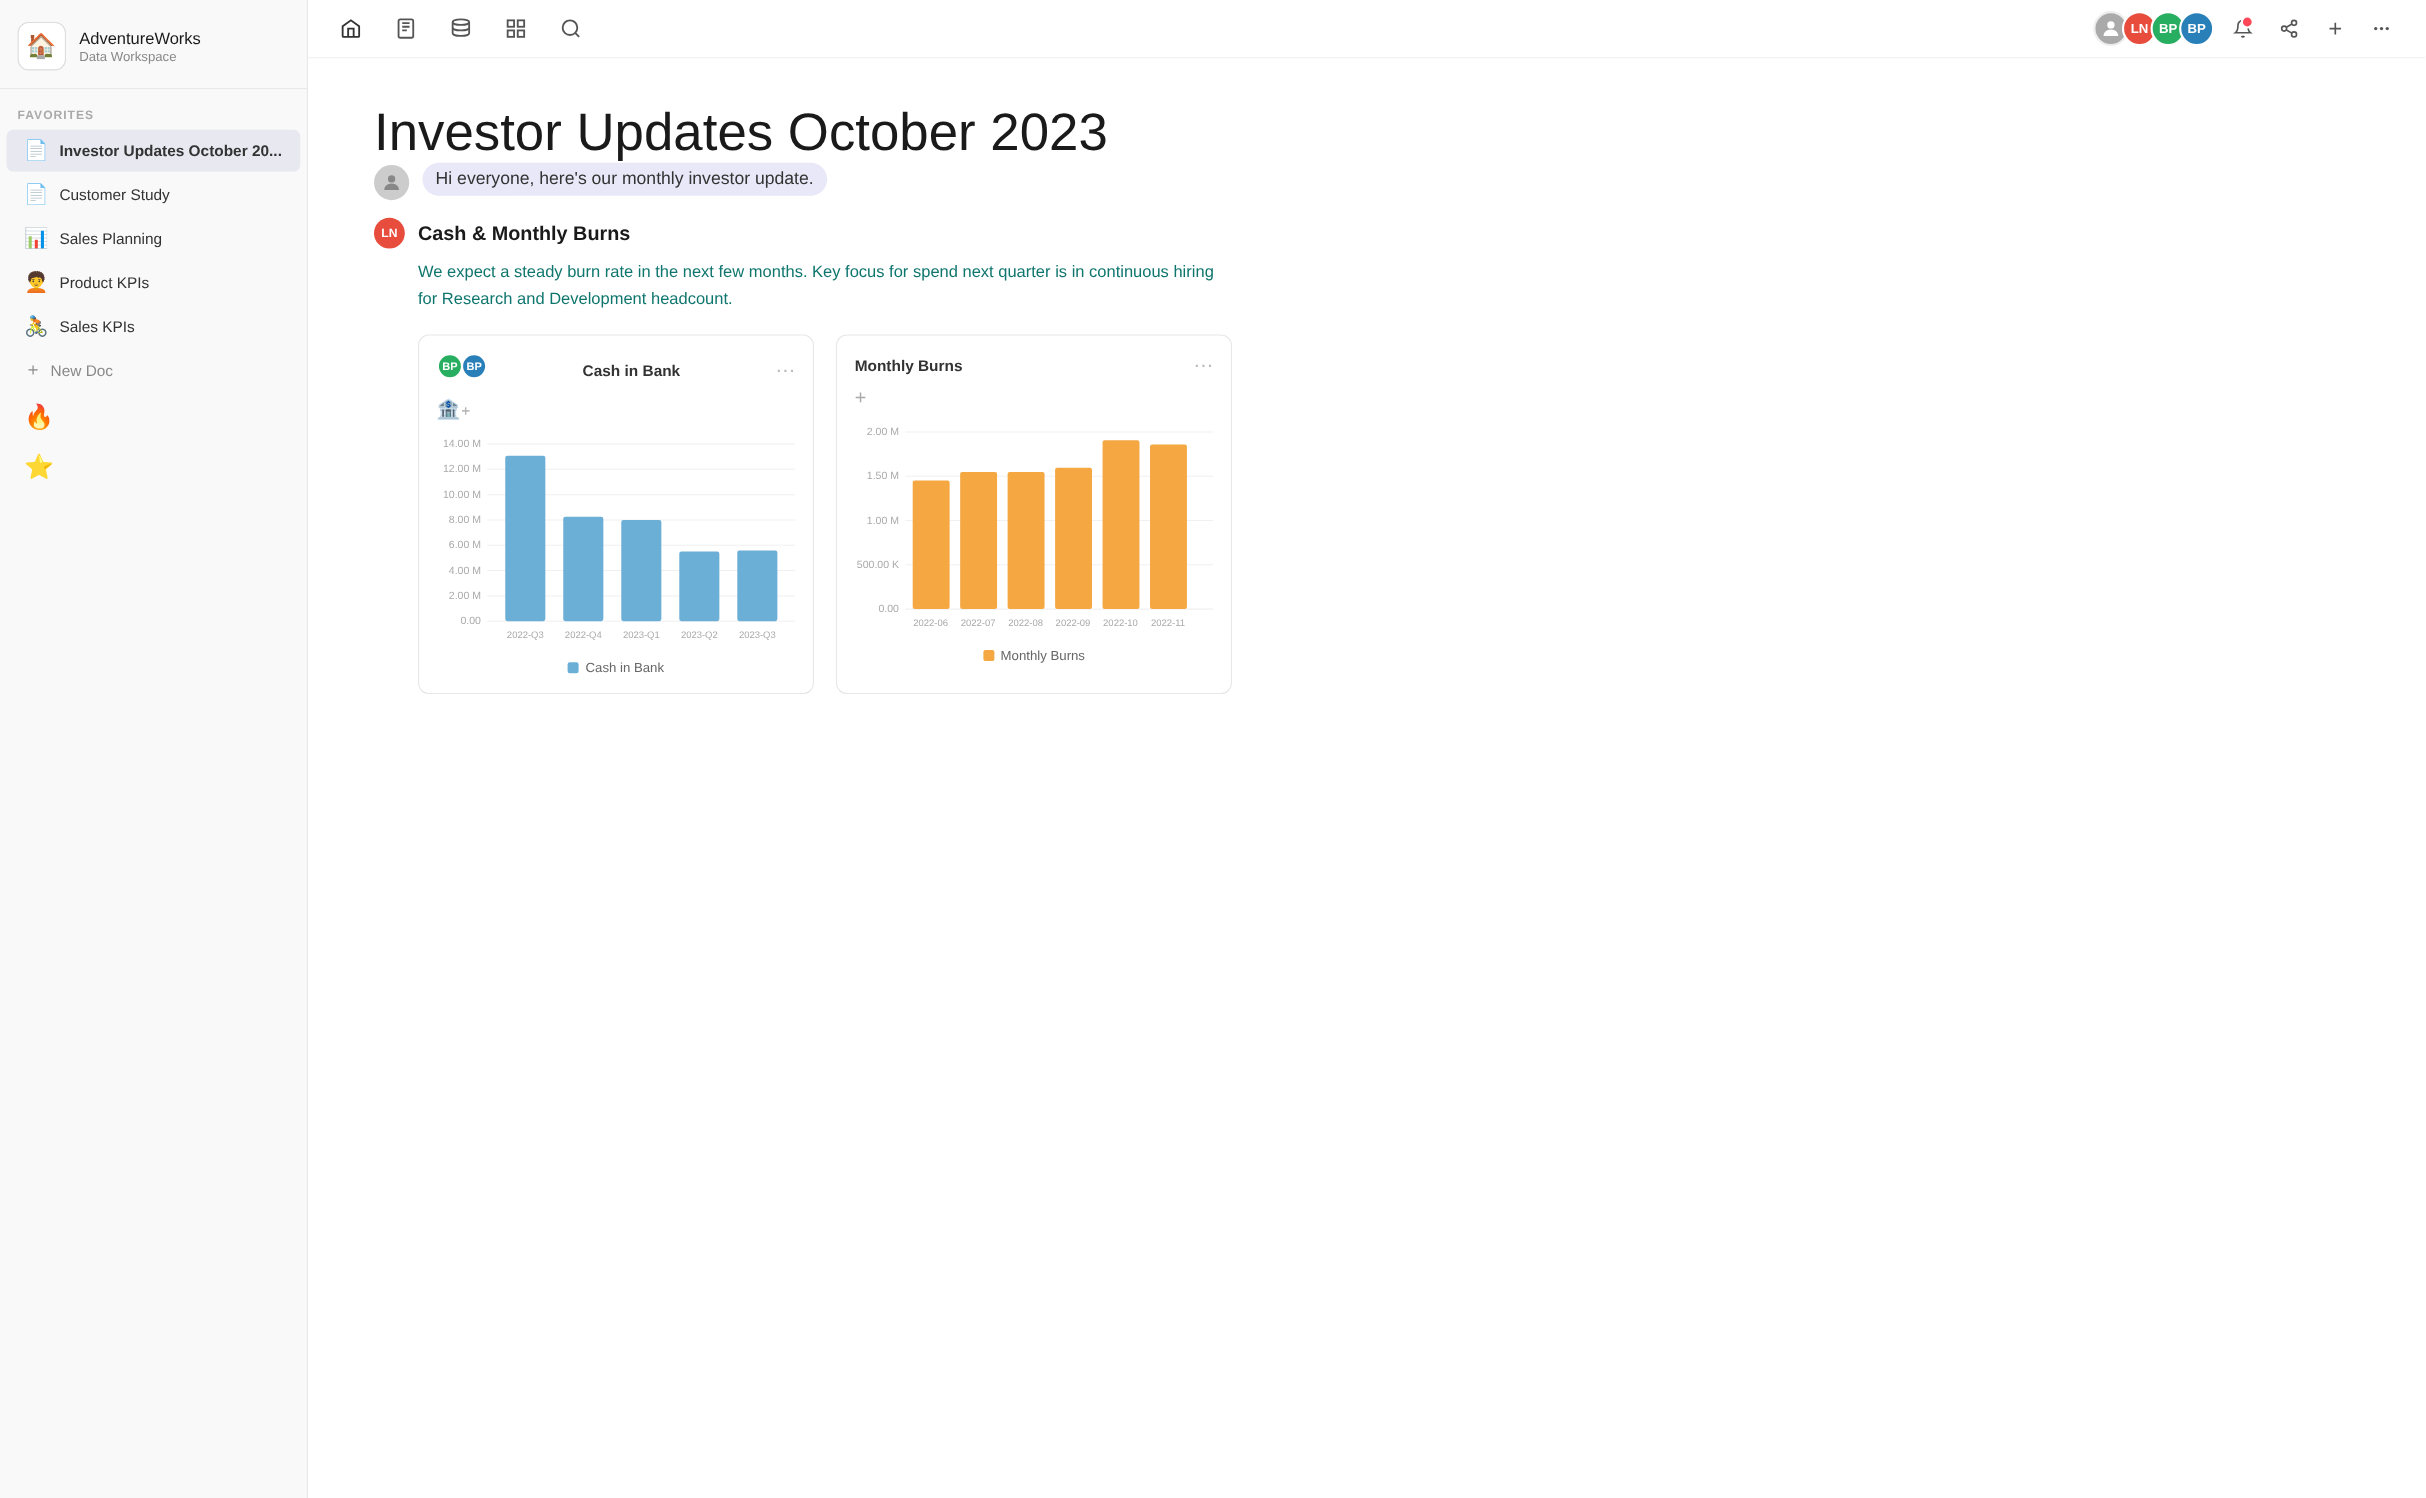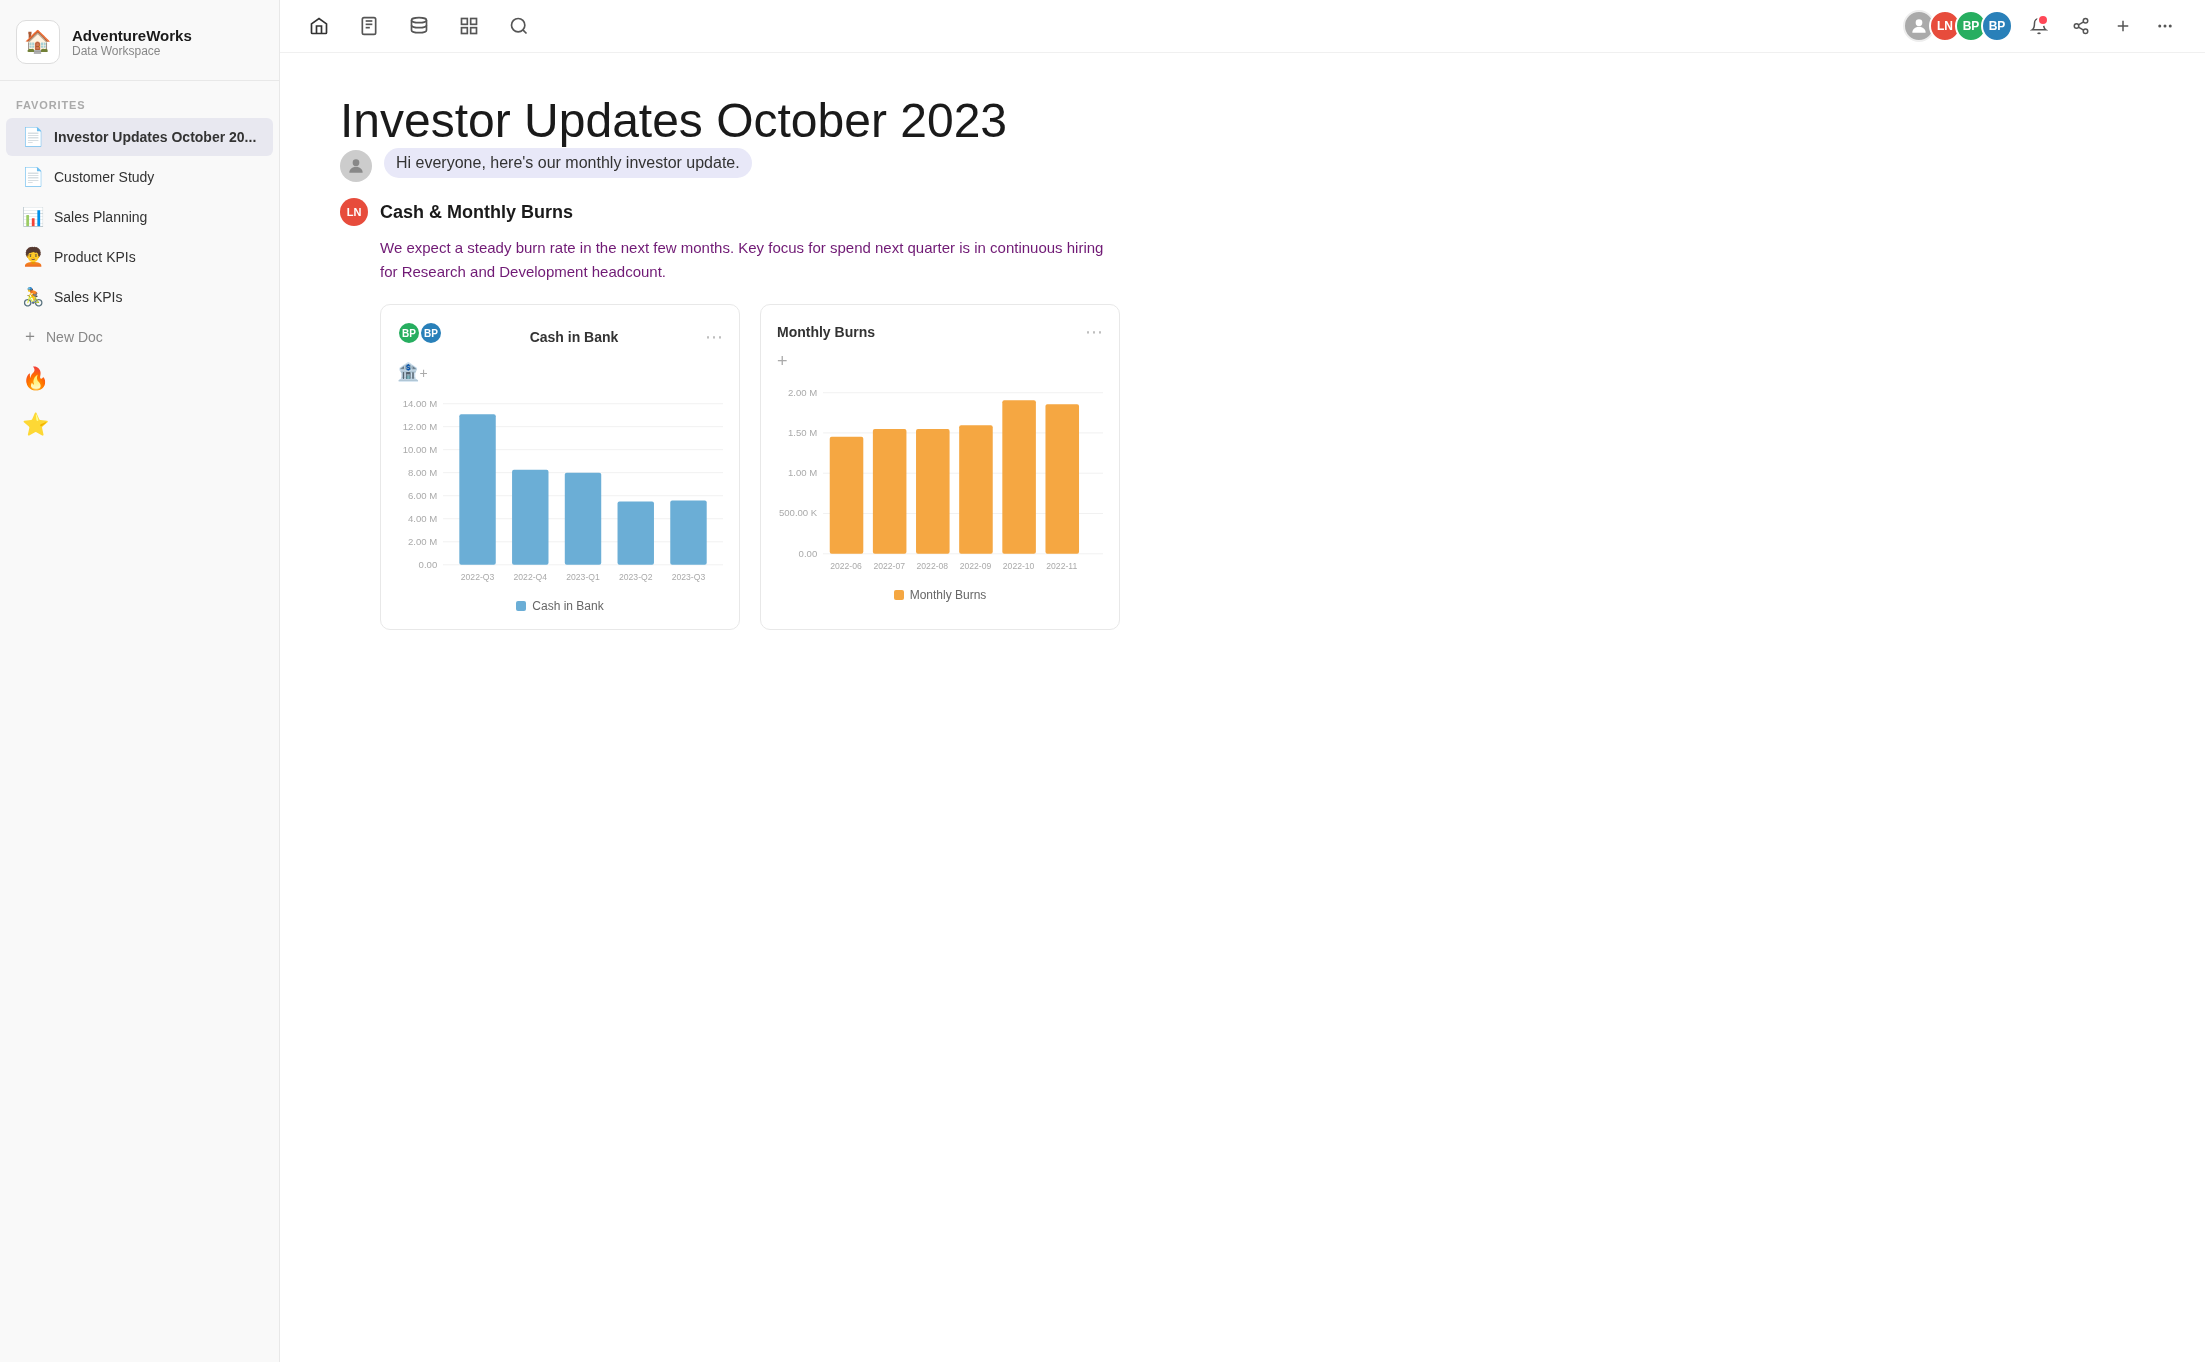--- a/index.html
+++ b/index.html
@@ -25,21 +25,21 @@
     .sidebar-logo {
       width: 44px;
       height: 44px;
       background: #fff;
       border-radius: 10px;
       border: 1px solid #ddd;
       display: flex; align-items: center; justify-content: center;
       font-size: 22px;
     }
     .sidebar-brand { display: flex; flex-direction: column; }
-    .sidebar-brand-name { font-weight: 700; font-size: 15px; color: #1a1a1a; }
+    .sidebar-brand-name { font-weight: 400; font-size: 15px; color: #1a1a1a; }
     .sidebar-brand-sub { font-size: 12px; color: #888; }
 
     .sidebar-section-label {
       font-size: 11px;
       font-weight: 600;
       color: #aaa;
       letter-spacing: 0.08em;
       padding: 18px 16px 6px 16px;
       text-transform: uppercase;
     }
@@ -169,21 +169,21 @@
     }
 
     .subsection-title {
       font-size: 18px;
       font-weight: 700;
       color: #1a1a1a;
     }
 
     .subsection-body {
       font-size: 15px;
-      color: #701a75;
+      color: #0f766e;
       line-height: 1.6;
       margin-bottom: 20px;
       margin-left: 40px;
     }
 
     
     .charts-row {
       display: flex;
       gap: 20px;
       margin-left: 40px;

